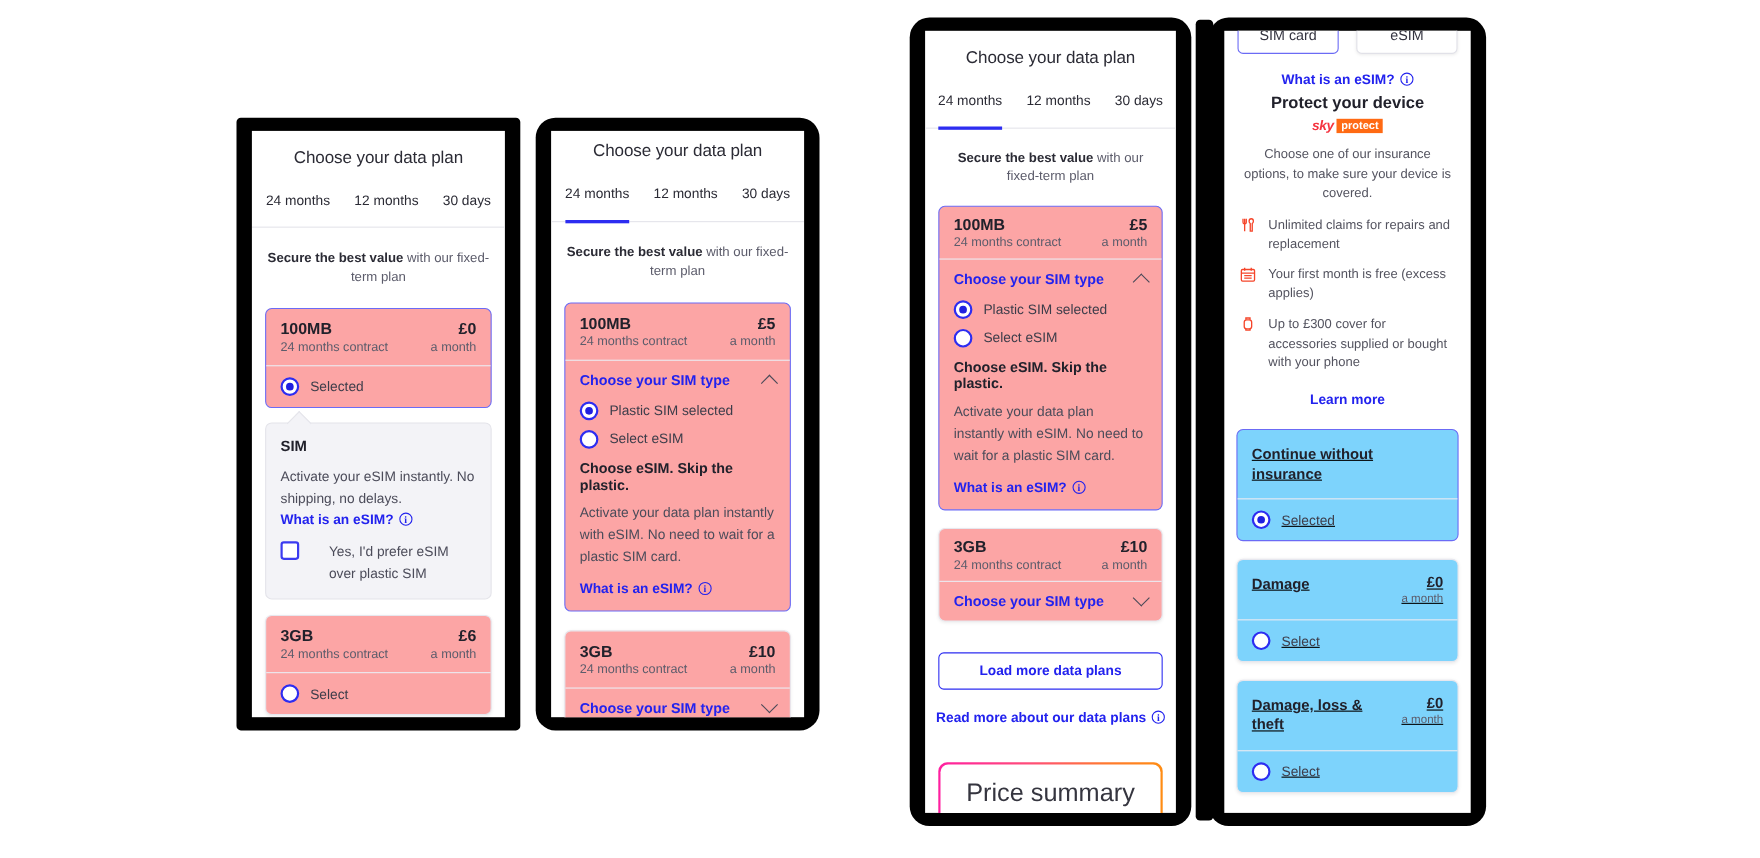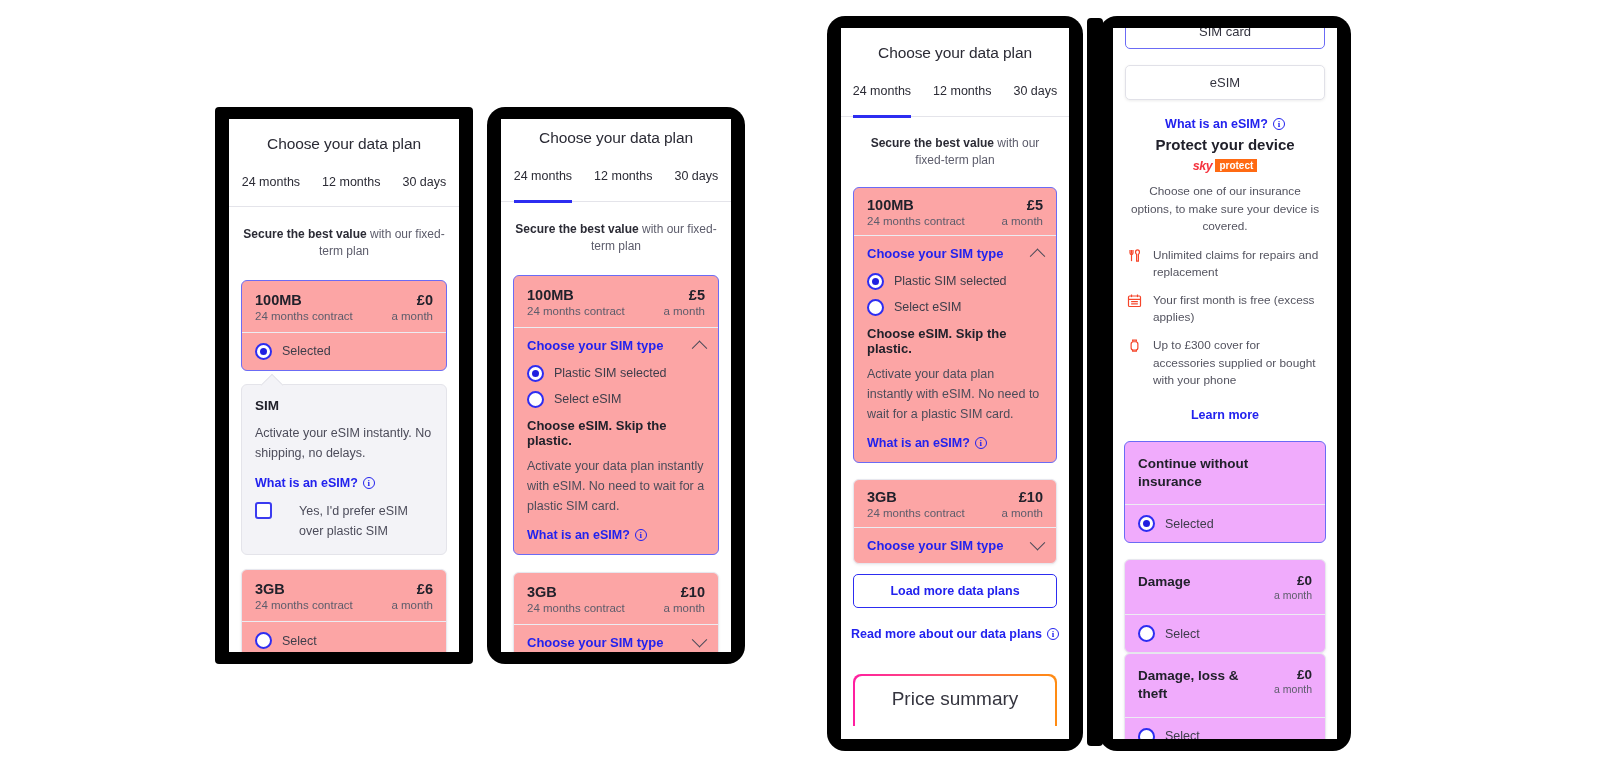--- a/index.html
+++ b/index.html
@@ -164,21 +164,21 @@
     content: "";
     position: absolute;
     top: -8px; left: 22px;
     width: 15px; height: 15px;
     background: #f3f3f7;
     border-left: 1px solid #e4e4ea;
     border-top: 1px solid #e4e4ea;
     transform: rotate(45deg);
   }
   .callout h4 { font-size: 13.5px; font-weight: 700; color: #21212b; margin-bottom: 10px; }
-  .callout p { font-size: 12.5px; color: #4c4c5a; line-height: 1.62; margin-bottom: 10px; }
+  .callout p { font-size: 12.5px; color: #4c4c5a; line-height: 1.62; }
   .cbrow { display: flex; gap: 27px; align-items: flex-start; margin-top: 11px; }
   .cbrow span { font-size: 12.5px; color: #4c4c5a; line-height: 1.55; }
 
   
   .btn-outline {
     border: 1.5px solid #2d2df1;
     border-radius: 5px;
     text-align: center;
     padding: 9px 0;
     font-size: 12.5px;
@@ -192,30 +192,29 @@
   .price-card {
     border-radius: 8px 8px 0 0;
     padding: 2px 2px 0 2px;
     background: linear-gradient(90deg, #ff1fa0 0%, #ff4d7a 40%, #ff7a2f 75%, #ff8c12 100%);
   }
   .price-card-in {
     background: #fff;
     border-radius: 7px 7px 0 0;
     padding: 12px 0 16px;
     text-align: center;
-    font-size: 19px;
+    font-size: 23px;
     color: #35353f;
   }
 
   
   .seg {
     display: flex;
     gap: 16px;
     padding: 0 12px;
-    flex-direction: column;
   }
   .seg-btn {
     flex: 1;
     text-align: center;
     font-size: 13px;
     color: #33333f;
     padding: 9px 0;
     border: 1px solid #e1e1e8;
     border-radius: 5px;
     background: #fff;
@@ -251,24 +250,25 @@
     display: flex;
     gap: 9px;
     align-items: flex-start;
     padding: 0 14px;
     margin-top: 11px;
   }
   .feat .fi { flex: 0 0 17px; margin-top: 1px; }
   .feat span { font-size: 11.8px; color: #53535f; line-height: 1.45; }
 
   .ins-card {
-    background: #f0abfc;
+    background: #7dd3fc;
     border: 1px solid #e7e7ee;
     border-radius: 6px;
     box-shadow: 0 1px 3px rgba(0,0,0,.07);
+    text-decoration: underline;
   }
   .ins-card.sel { border: 1.5px solid #6b6bf5; box-shadow: none; }
   .ins-head {
     display: flex;
     justify-content: space-between;
     align-items: flex-start;
     padding: 13px;
   }
   .ins-name { font-size: 13.5px; font-weight: 700; color: #21212b; line-height: 1.35; }
   .ins-price { font-size: 13.5px; font-weight: 700; color: #21212b; text-align: right; }
@@ -495,21 +495,21 @@
               </div>
             </div>
             <div class="divider"></div>
             <div class="sim-toggle">
               <span>Choose your SIM type</span>
               <span class="chev down"></span>
             </div>
           </div>
         </div>
 
-        <div style="padding:0 12px; margin-top:10px;">
+        <div style="padding:0 12px; margin-top:28px;">
           <div class="btn-outline">Load more data plans</div>
         </div>
 
         <div class="center-link" style="margin-top:16px;">
           <div class="link">
             <span>Read more about our data plans</span>
             <span class="info">i</span>
           </div>
         </div>
 
@@ -616,21 +616,21 @@
               </div>
             </div>
             <div class="divider"></div>
             <div class="opt-row">
               <div class="radio"></div>
               <div class="opt-label">Select</div>
             </div>
           </div>
         </div>
 
-        <div style="padding:0 11px; ">
+        <div style="padding:0 11px; margin-top:16px;">
           <div class="ins-card">
             <div class="ins-head">
               <div class="ins-name" style="max-width:120px;">Damage, loss &amp; theft</div>
               <div>
                 <div class="ins-price">£0</div>
                 <div class="ins-per">a month</div>
               </div>
             </div>
             <div class="divider"></div>
             <div class="opt-row">

